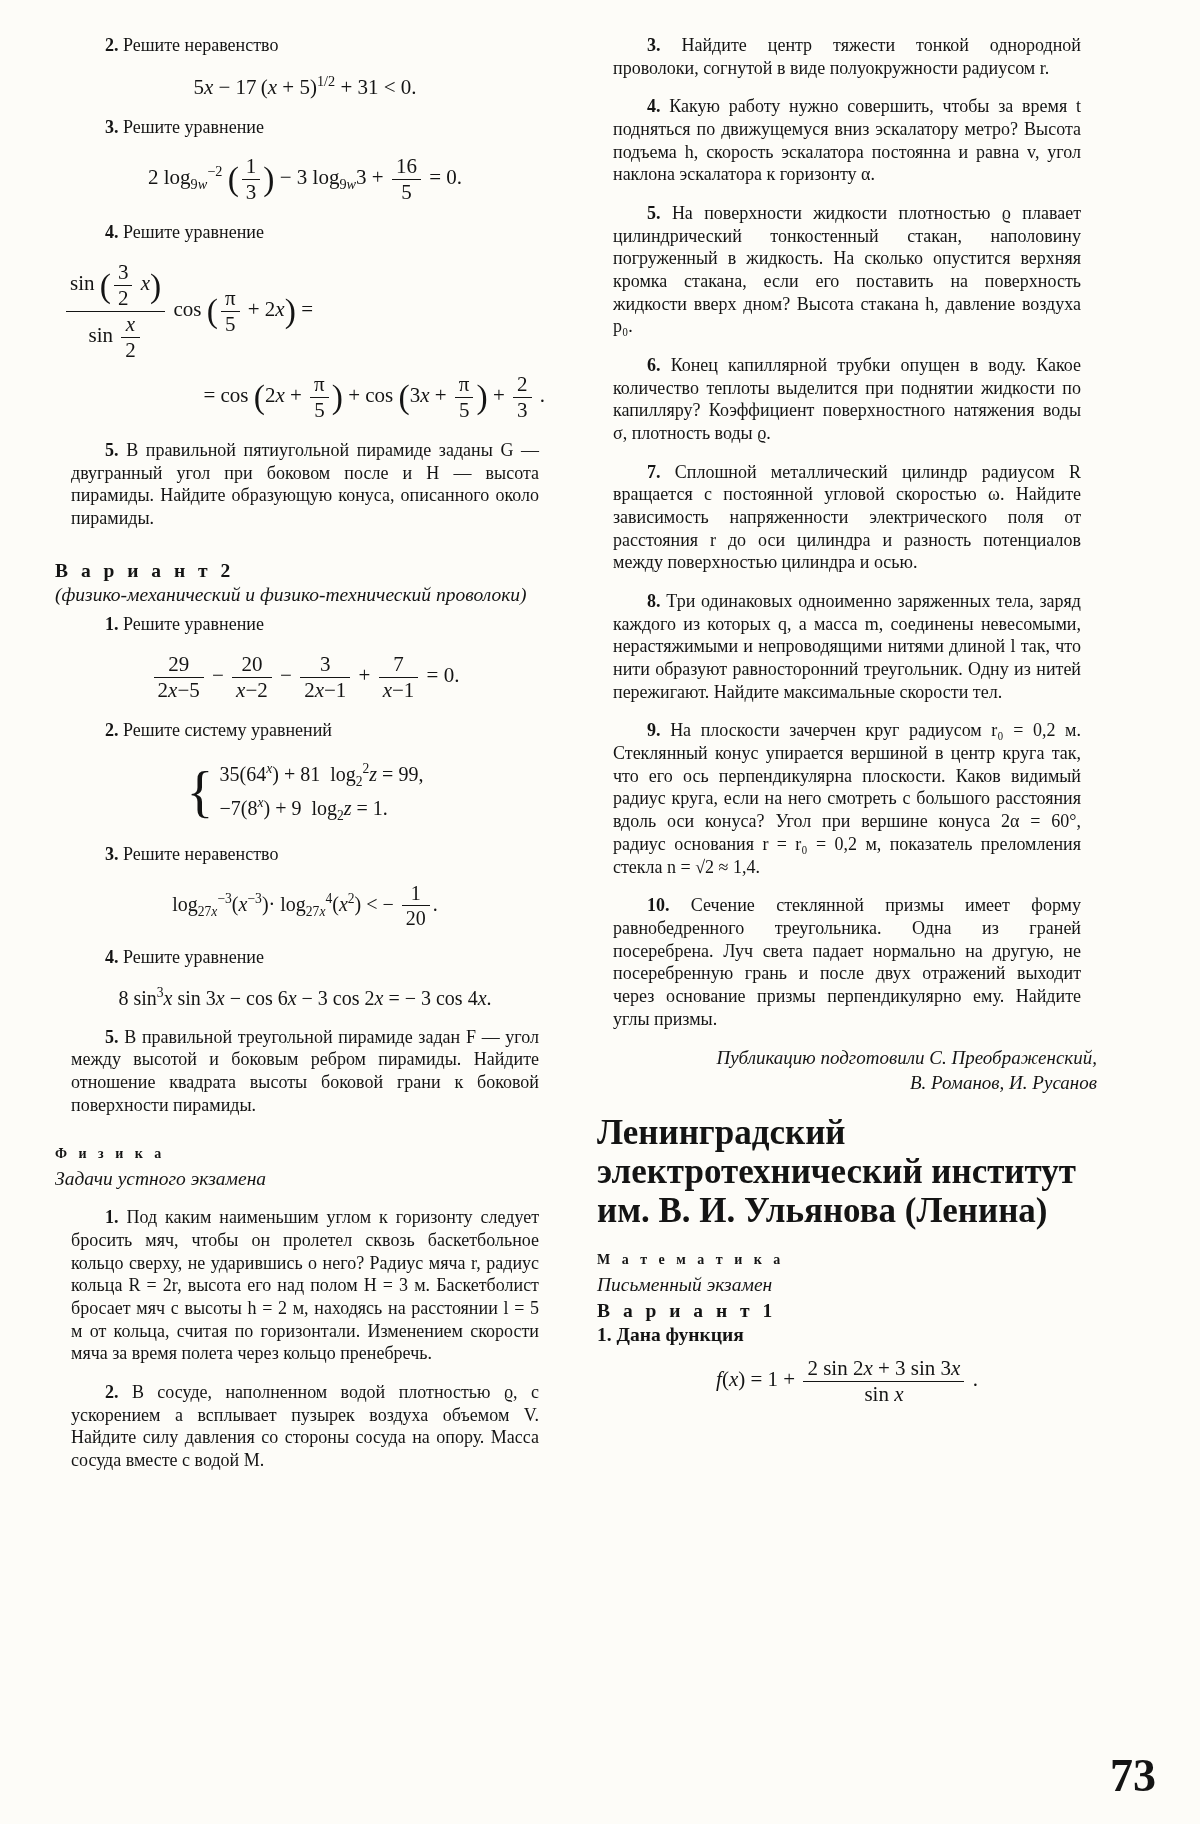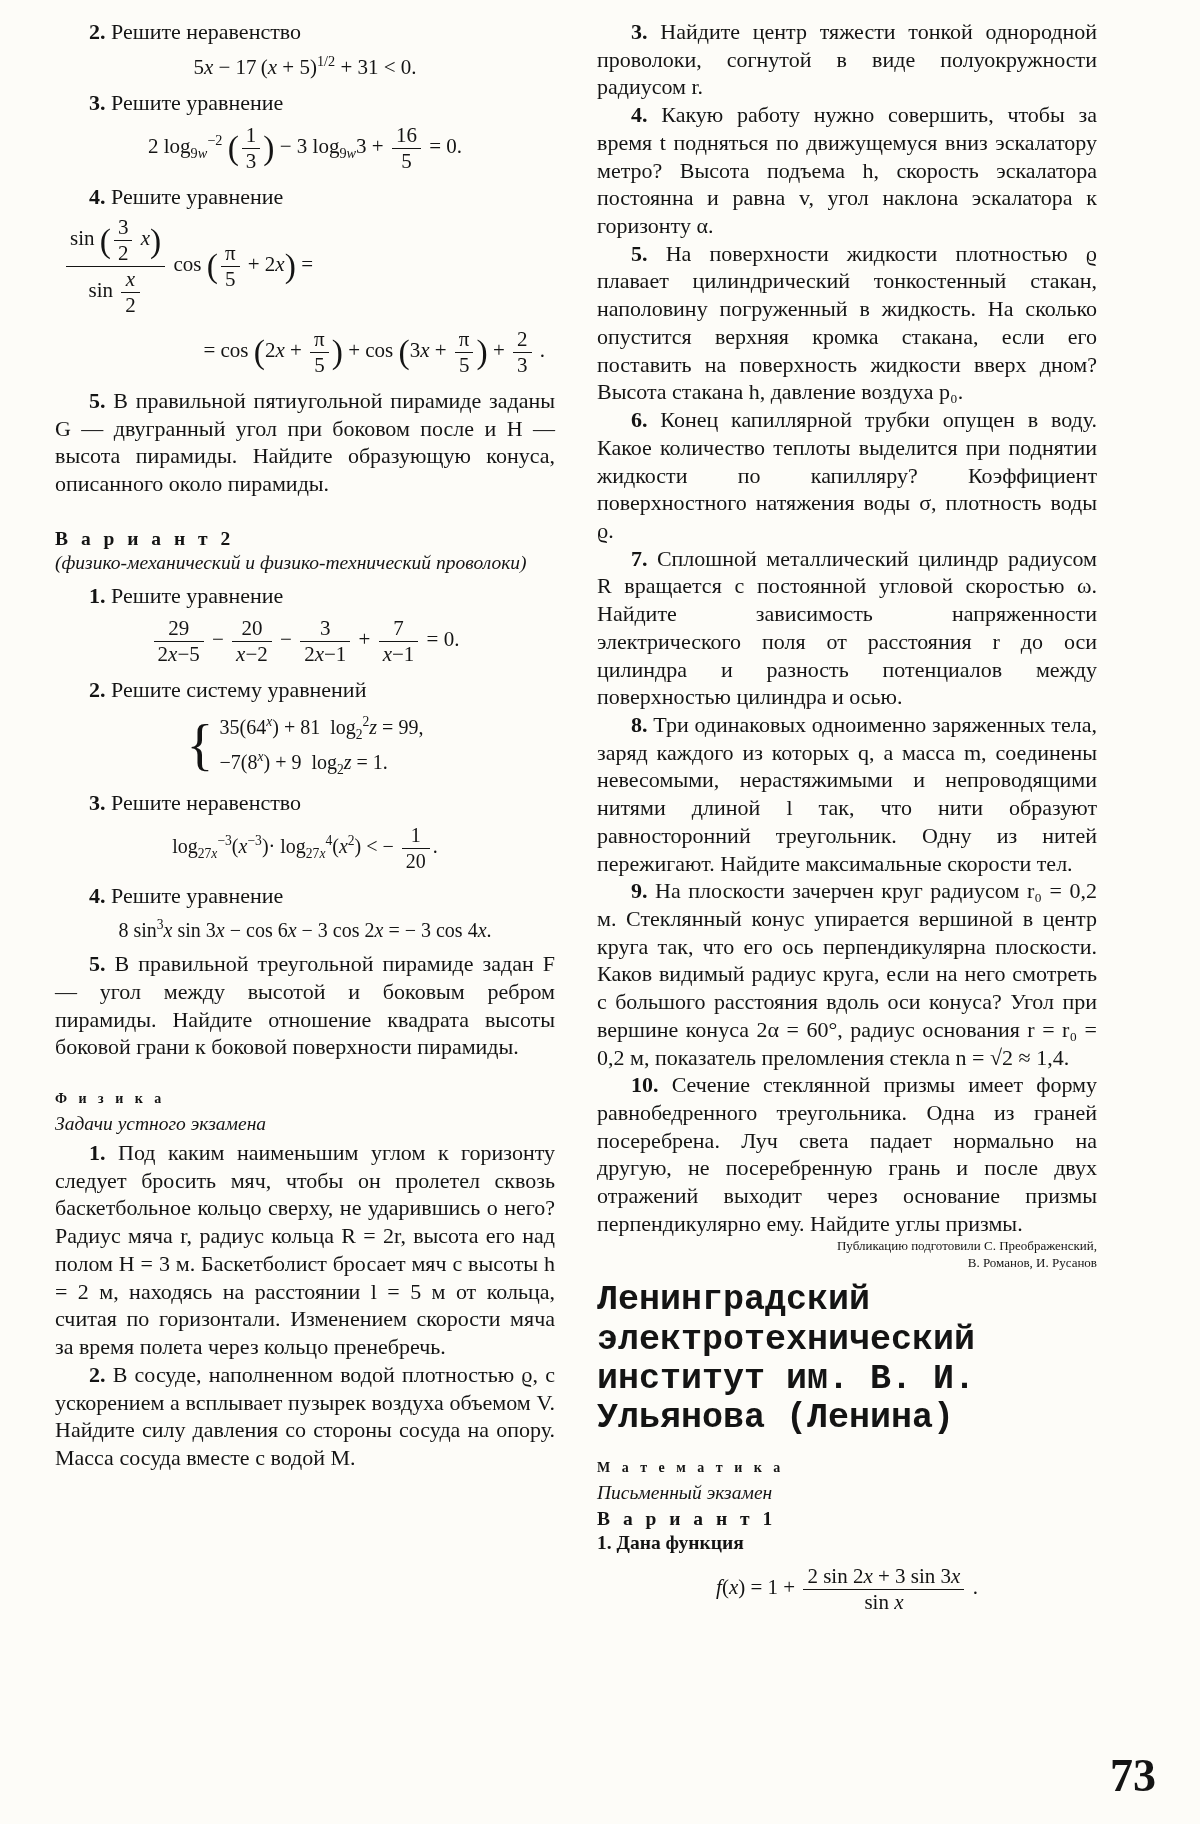--- a/index.html
+++ b/index.html
@@ -26,23 +26,23 @@
   .cols {
     display: flex;
     gap: 42px;
     align-items: flex-start;
   }
   .col {
     width: 500px;
     position: relative;
   }
   p {
-    margin: 0;
+    margin: 16px;
     text-align: justify;
-    font-size: 22px;
+    font-size: 18px;
     line-height: 1.26;
     text-indent: 34px;
     hyphens: auto;
   }
   .num { font-weight: bold; }
   i, .it { font-style: italic; }
   .formula {
     text-align: center;
     margin: 7px 0 9px 0;
     font-size: 21px;
@@ -71,27 +71,28 @@
   .sect-sub {
     font-style: italic;
     font-size: 19.5px;
     margin-top: 6px;
     margin-bottom: 4px;
   }
   .inst-title {
     font-size: 35px;
     font-weight: bold;
     line-height: 1.12;
-    margin-top: 10px;
+    margin-top: 17px;
     margin-bottom: 6px;
-    font-family: Liberation Mono, monospace;
+    font-family: Liberation Serif, serif;
   }
   .credit {
+    font-style: italic;
     text-align: right;
-    font-size: 13px;
+    font-size: 19px;
     line-height: 1.3;
   }
   .pageno {
     position: absolute;
     right: 44px;
     bottom: 22px;
     font-size: 46px;
     font-weight: bold;
     font-family: "Liberation Serif", serif;
   }

